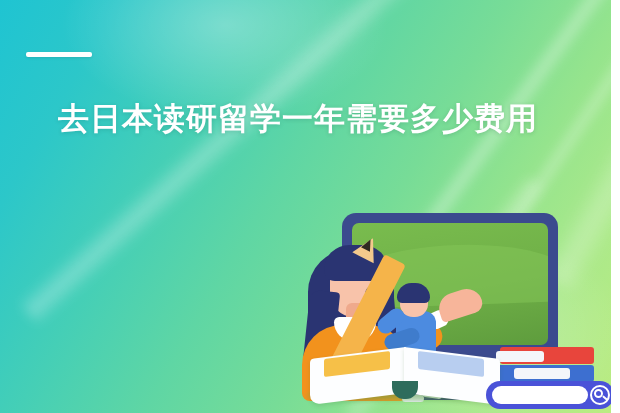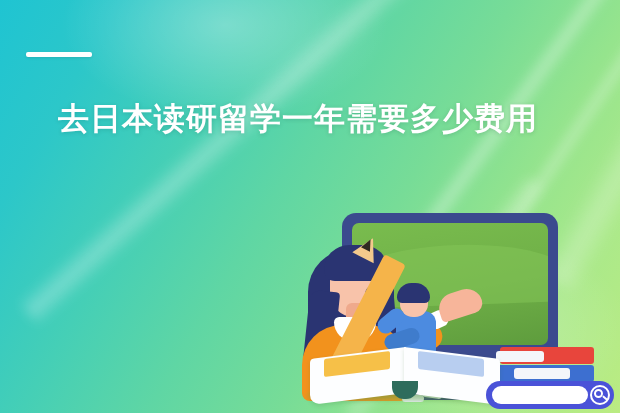--- a/index.html
+++ b/index.html
@@ -1,31 +1,32 @@
 <!DOCTYPE html>
 <html><head>
 <meta charset="utf-8">
 <style>
   html,body{margin:0;padding:0;background:#fff;}
   body{font-family:"Liberation Sans","DejaVu Sans",sans-serif;}
 
   #banner{
     position:relative;
-    width:620px;height:413px;
+    width:570px;height:413px;
     overflow:hidden;
     background:
       linear-gradient(120deg,
         #1FC4D2 0%,
         #2CC7C9 14%,
         #45CFB6 30%,
         #5FD6A4 45%,
         #77DC97 60%,
         #95E48D 74%,
         #AAE98A 86%,
         #BBEC82 100%);
+    padding-left: 41px;
   }
 
   
   .streak{position:absolute;background:linear-gradient(90deg,rgba(255,255,255,0) 0%,rgba(255,255,255,.55) 50%,rgba(255,255,255,0) 100%);filter:blur(6px);pointer-events:none;}
   .s1{width:34px;height:520px;left:205px;top:-120px;transform:rotate(48deg);opacity:.55;}
   .s2{width:20px;height:430px;left:470px;top:-60px;transform:rotate(36deg);opacity:.75;}
   .s3{width:13px;height:430px;left:540px;top:-40px;transform:rotate(34deg);opacity:.8;}
   .s4{width:26px;height:300px;left:430px;top:150px;transform:rotate(38deg);opacity:.5;}
   .s5{width:46px;height:260px;left:600px;top:40px;transform:rotate(30deg);opacity:.45;}
   .glow{position:absolute;border-radius:50%;pointer-events:none;}

